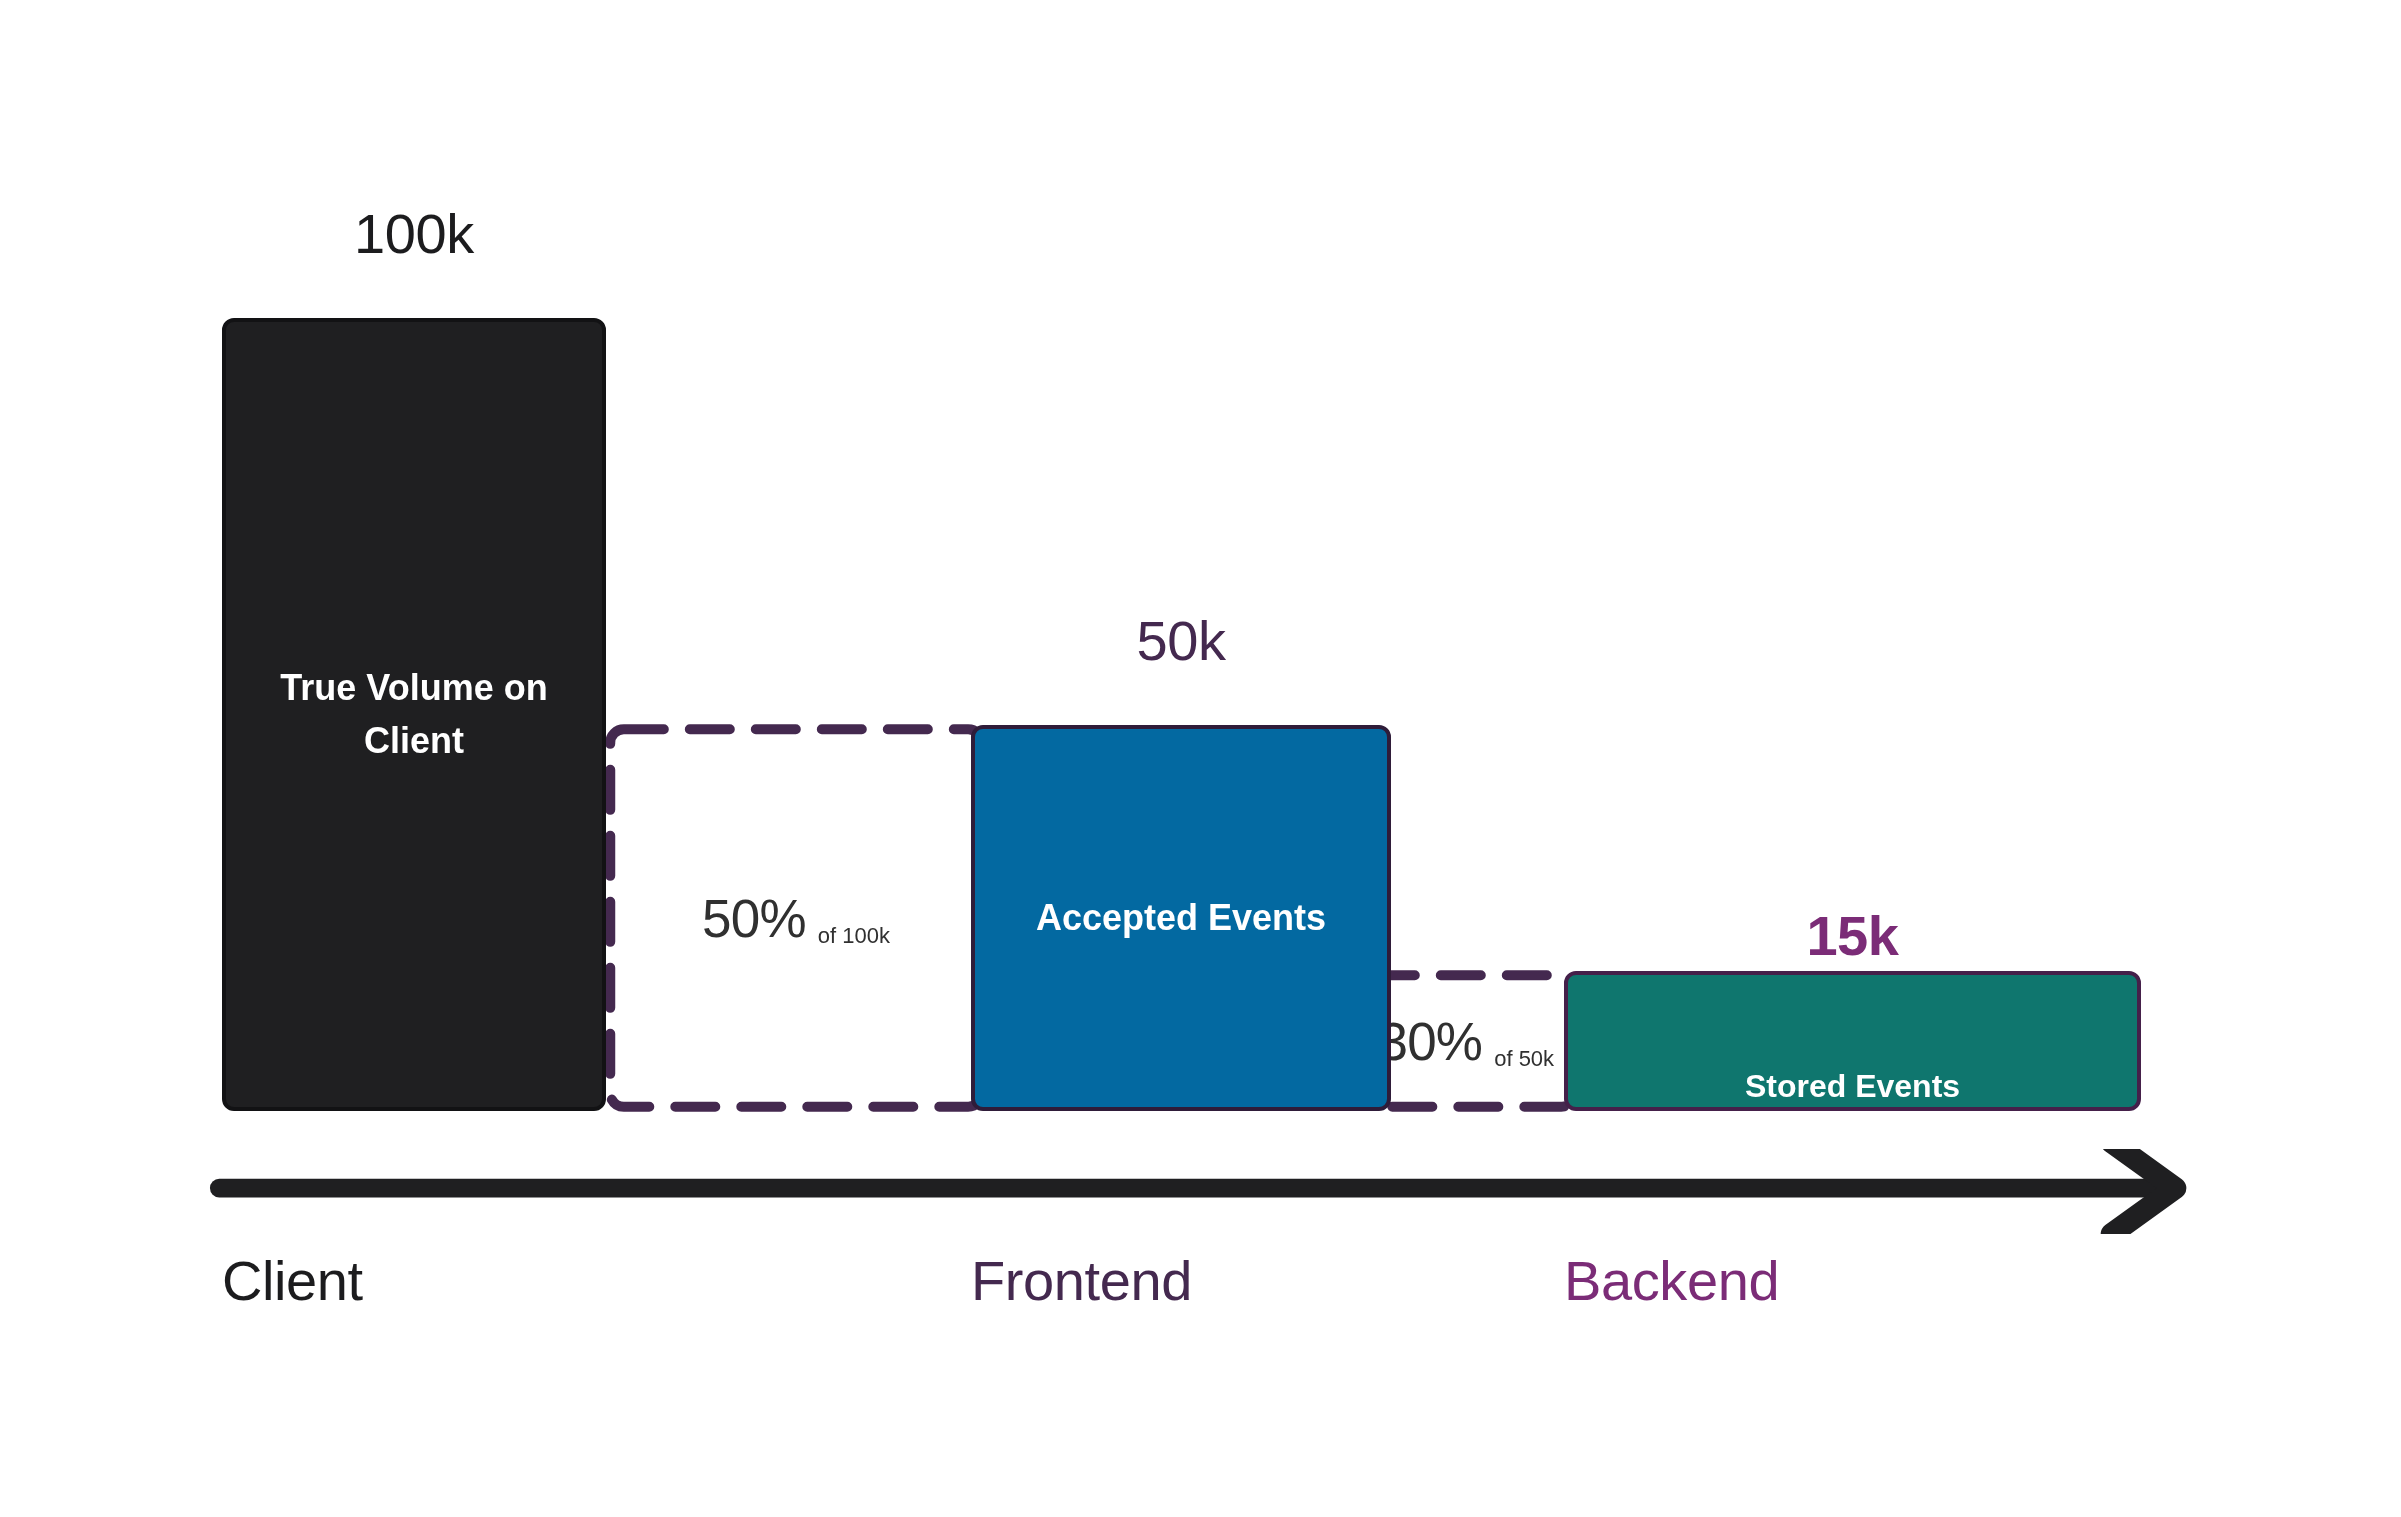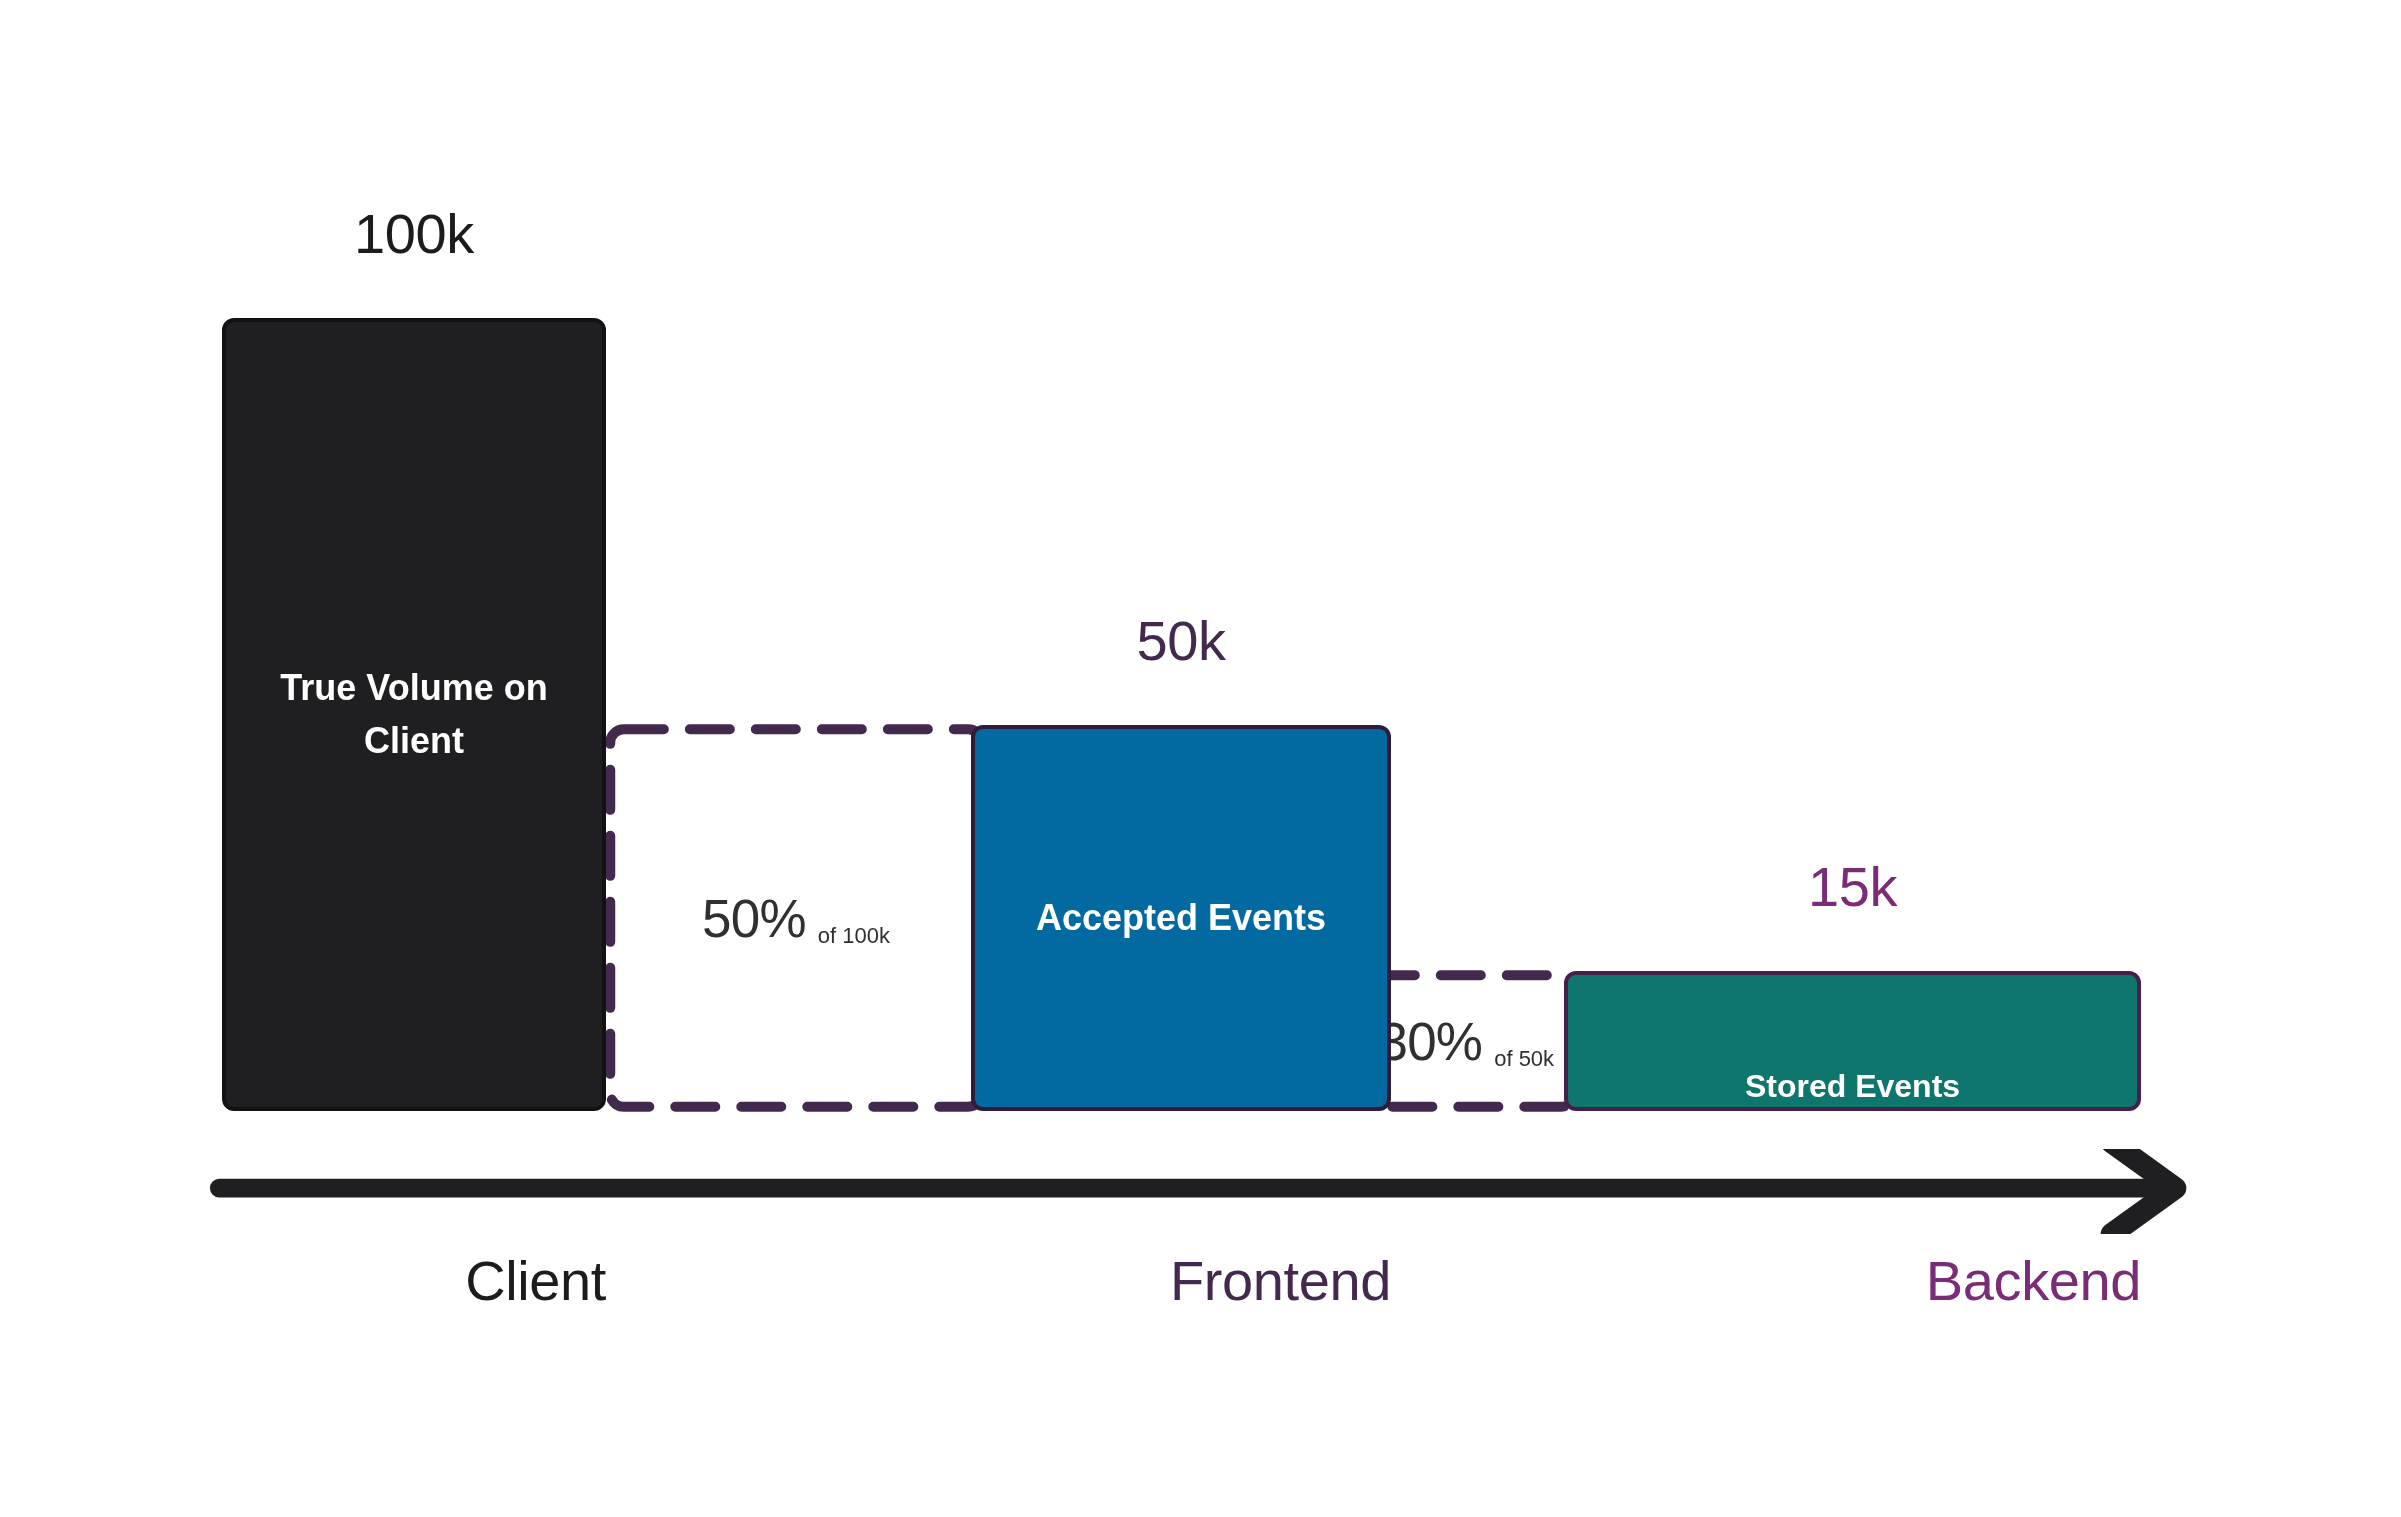--- a/index.html
+++ b/index.html
@@ -37,22 +37,23 @@
   }
   #label-50k {
     left: 971px;
     width: 420px;
     top: 613px;
     color: #44294f;
   }
   #label-15k {
     left: 1564px;
     width: 577px;
-    top: 859px;
+    top: 908px;
     color: #7b2c77;
+    font-weight: bold;
   }
 
   
   .bar {
     position: absolute;
     box-sizing: border-box;
     display: flex;
     align-items: center;
     justify-content: center;
     border-radius: 12px;
@@ -169,21 +170,21 @@
     width: 2001px;
     height: 85px;
     z-index: 1;
   }
 
   
   .cat-label {
     position: absolute;
     font-size: 56px;
     font-weight: 400;
-    text-align: right;
+    text-align: left;
     white-space: nowrap;
     line-height: 1;
     letter-spacing: -0.4px;
   }
   #cat-client {
     left: 222px;
     width: 384px;
     top: 1253px;
     color: #1c1c1e;
   }

